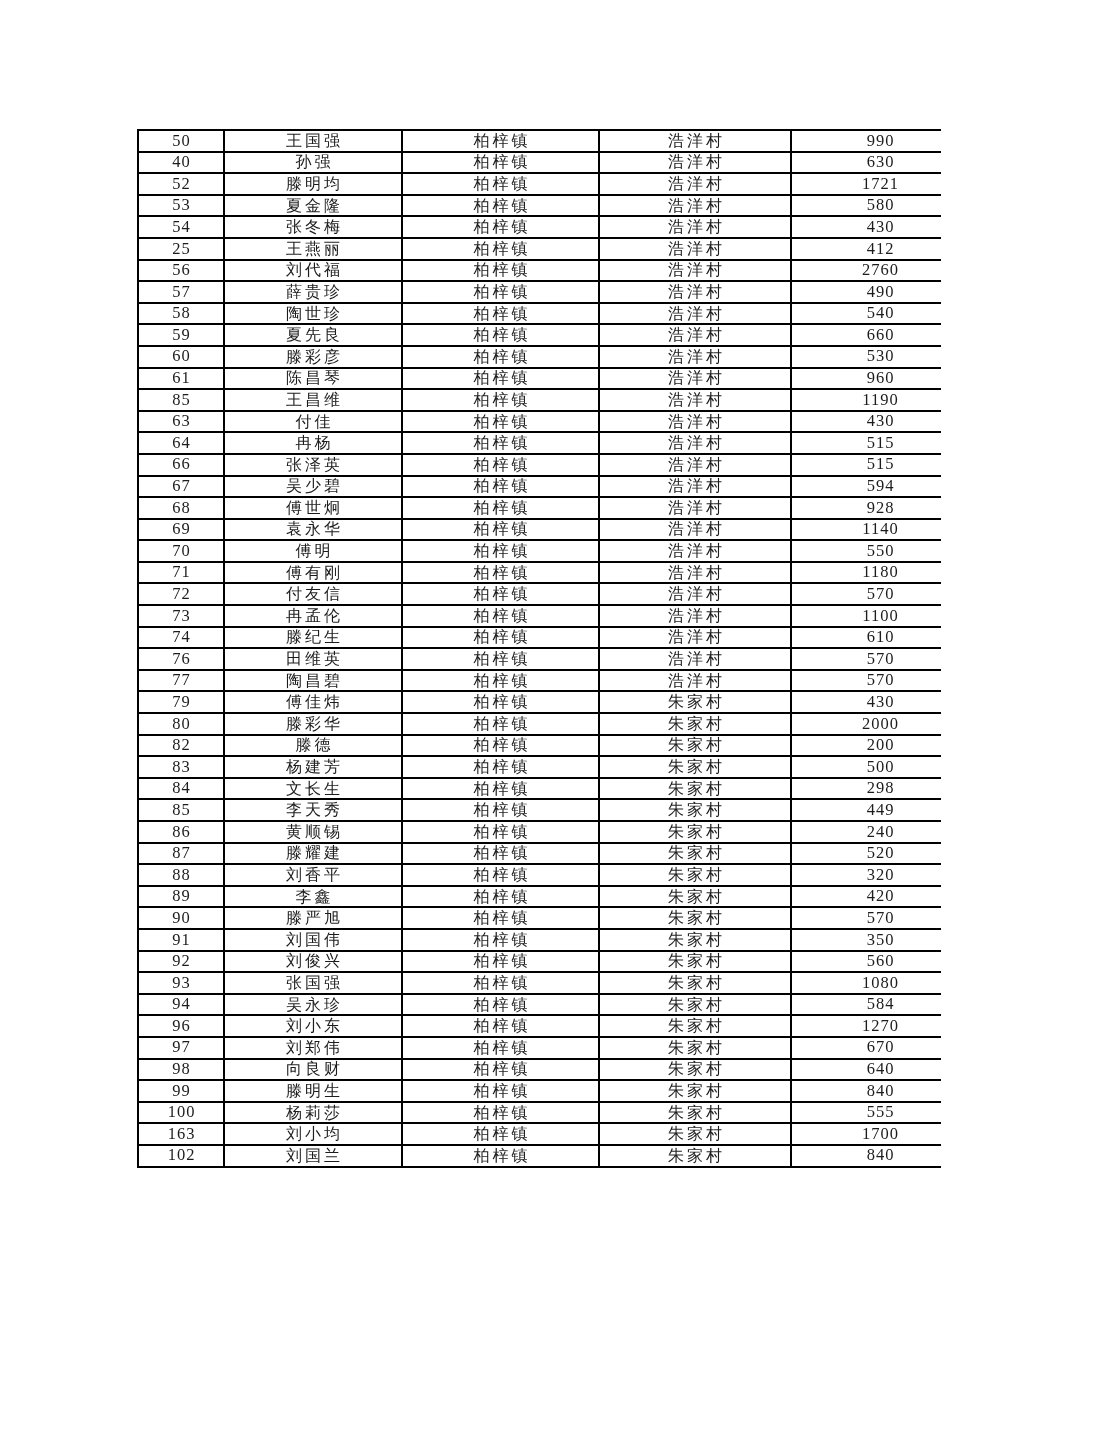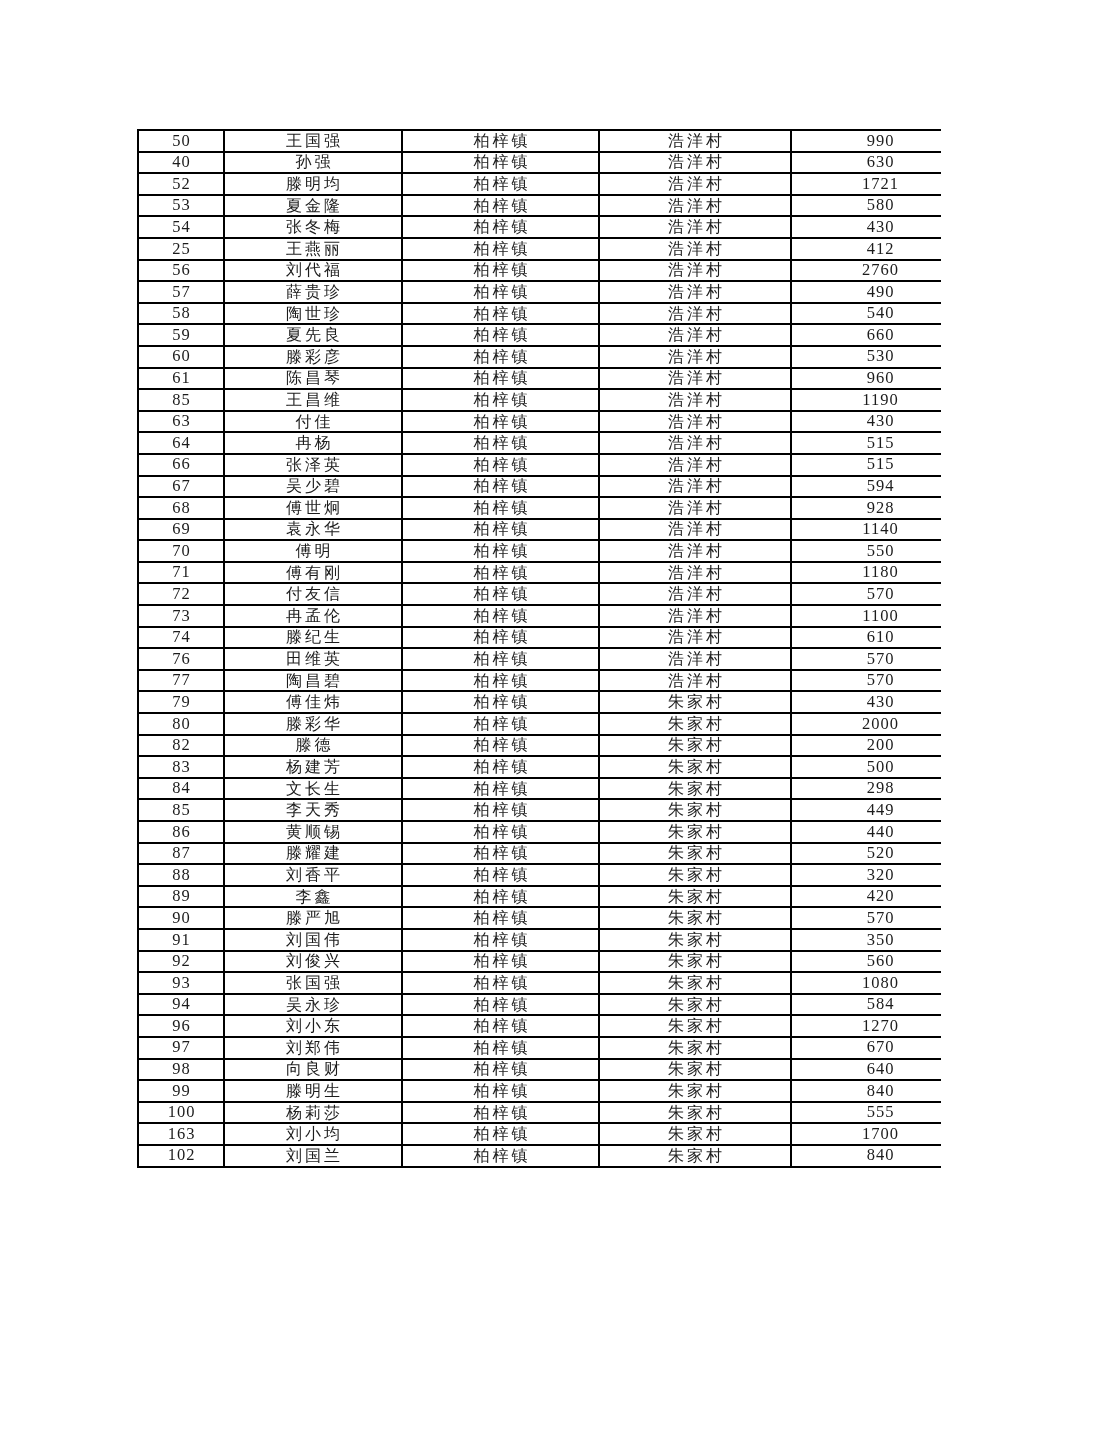--- a/index.html
+++ b/index.html
@@ -281,21 +281,21 @@
           <td class="cjk">李天秀</td>
           <td class="cjk">柏梓镇</td>
           <td class="cjk">朱家村</td>
           <td class="num">449</td>
         </tr>
         <tr>
           <td class="num">86</td>
           <td class="cjk">黄顺锡</td>
           <td class="cjk">柏梓镇</td>
           <td class="cjk">朱家村</td>
-          <td class="num">440</td>
+          <td class="num">240</td>
         </tr>
         <tr>
           <td class="num">87</td>
           <td class="cjk">滕耀建</td>
           <td class="cjk">柏梓镇</td>
           <td class="cjk">朱家村</td>
           <td class="num">520</td>
         </tr>
         <tr>
           <td class="num">88</td>

